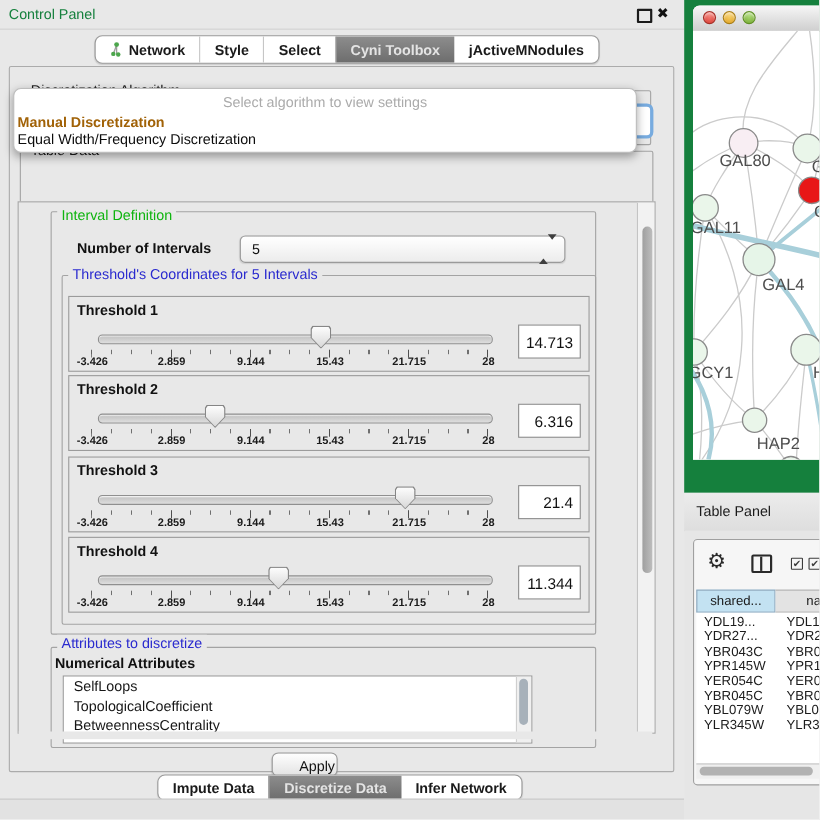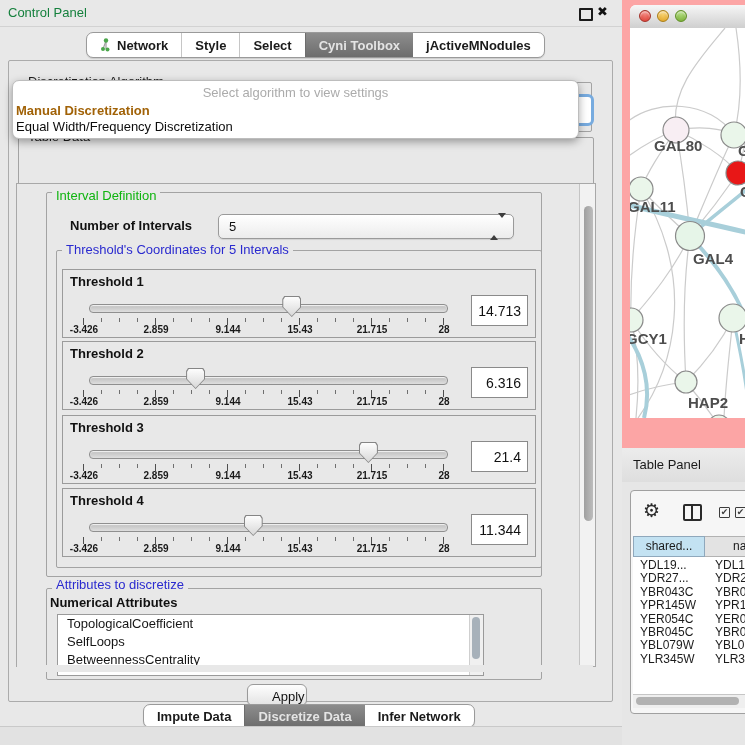--- a/index.html
+++ b/index.html
@@ -64,21 +64,21 @@
   .attr-list { left:57px; top:614px; width:425px; height:60px; background:#fff; border:1px solid #9a9a9a; overflow:hidden; }
   .attr-list .item { padding-left:9px; font-size:13px; color:#161616; line-height:18px; }
   .attr-vsb { position:absolute; right:0; top:0; width:13px; height:100%; background:#F0F0F0; border-left:1px solid #cfcfcf; }
   .attr-vsb .thumb { position:absolute; left:2px; top:2px; width:8px; height:42px; border-radius:4px; background:#A7B1BA; }
 
   
   .apply-btn { left:247px; top:684px; width:60px; height:22px; border:1px solid #9a9a9a; border-radius:6px; background:linear-gradient(#fefefe,#e3e3e3); font-size:13px; color:#111; text-align:center; line-height:21px; box-shadow:0 1px 1px rgba(0,0,0,0.12);padding-left:24px; }
   .bottom-strip { left:0; top:726px; width:622px; height:19px; background:#E2E2E2; border-top:1px solid #C9C9C9; }
 
   
-  .net-blue { left:622px; top:0; width:123px; height:448px; background:#fca5a5;font-weight:bold; }
+  .net-blue { left:622px; top:0; width:123px; height:448px; background:#15803d; }
   .net-window { position:absolute; left:8px; top:5px; width:131px; height:413px; background:#fff; border-radius:6px 6px 0 0; overflow:hidden; }
   .net-titlebar { position:absolute; left:0; top:0; width:100%; height:23px; background:linear-gradient(#F6F6F6,#CFCFCF); border-bottom:1px solid #9a9a9a; }
   .light { position:absolute; top:5px; width:12px; height:12px; border-radius:50%; box-shadow:inset 0 2px 2px rgba(255,255,255,0.55); }
   .light.red { left:9px; background:radial-gradient(circle at 50% 35%,#F28078,#D93A30); border:1px solid #A33028; box-sizing:border-box; }
   .light.yellow { left:27px; background:radial-gradient(circle at 50% 35%,#F6D06C,#DFA01F); border:1px solid #A87E18; box-sizing:border-box; }
   .light.green { left:45px; background:radial-gradient(circle at 50% 35%,#ABD977,#74A82F); border:1px solid #5F8F25; box-sizing:border-box; }
   .net-canvas { position:absolute; left:0; top:23px; width:131px; height:390px; background:#fff; }
 
   
   .tp-bar { left:622px; top:448px; width:123px; height:34px; background:linear-gradient(#ECECEC,#DEDEDE); border-bottom:1px solid #C2C2C2; }
@@ -172,22 +172,22 @@
   <span class="legend blue" style="left:62px; top:242px;">Threshold's Coordinates for 5 Intervals</span>
   <div id="sliders"></div>
 
   <div class="abs group" style="left:46px; top:588px; width:494px; height:90px;"></div>
   <span class="legend blue" style="left:52px; top:577px;">Attributes to discretize</span>
   <span class="abs attr-label">Numerical Attributes</span>
   <div class="abs attr-list" id="attrList">
     <div class="attr-vsb">
         <div class="thumb"></div>
       </div>
-  <div class="item">TopologicalCoefficient</div>
-      <div class="item">SelfLoops</div>
+  <div class="item">SelfLoops</div>
+      <div class="item">TopologicalCoefficient</div>
       <div class="item">BetweennessCentrality</div>
     </div>
 
   <div class="abs" style="left:17px; top:665px; width:576px; height:7px; background:#E8E8E8;"></div>
 
   <button class="abs apply-btn">Apply</button>
 
   <div class="abs segbar" style="left:143px; top:704px; height:22px;" id="bottomTabs">
       <div class="seg">
         <span>Impute Data</span>

